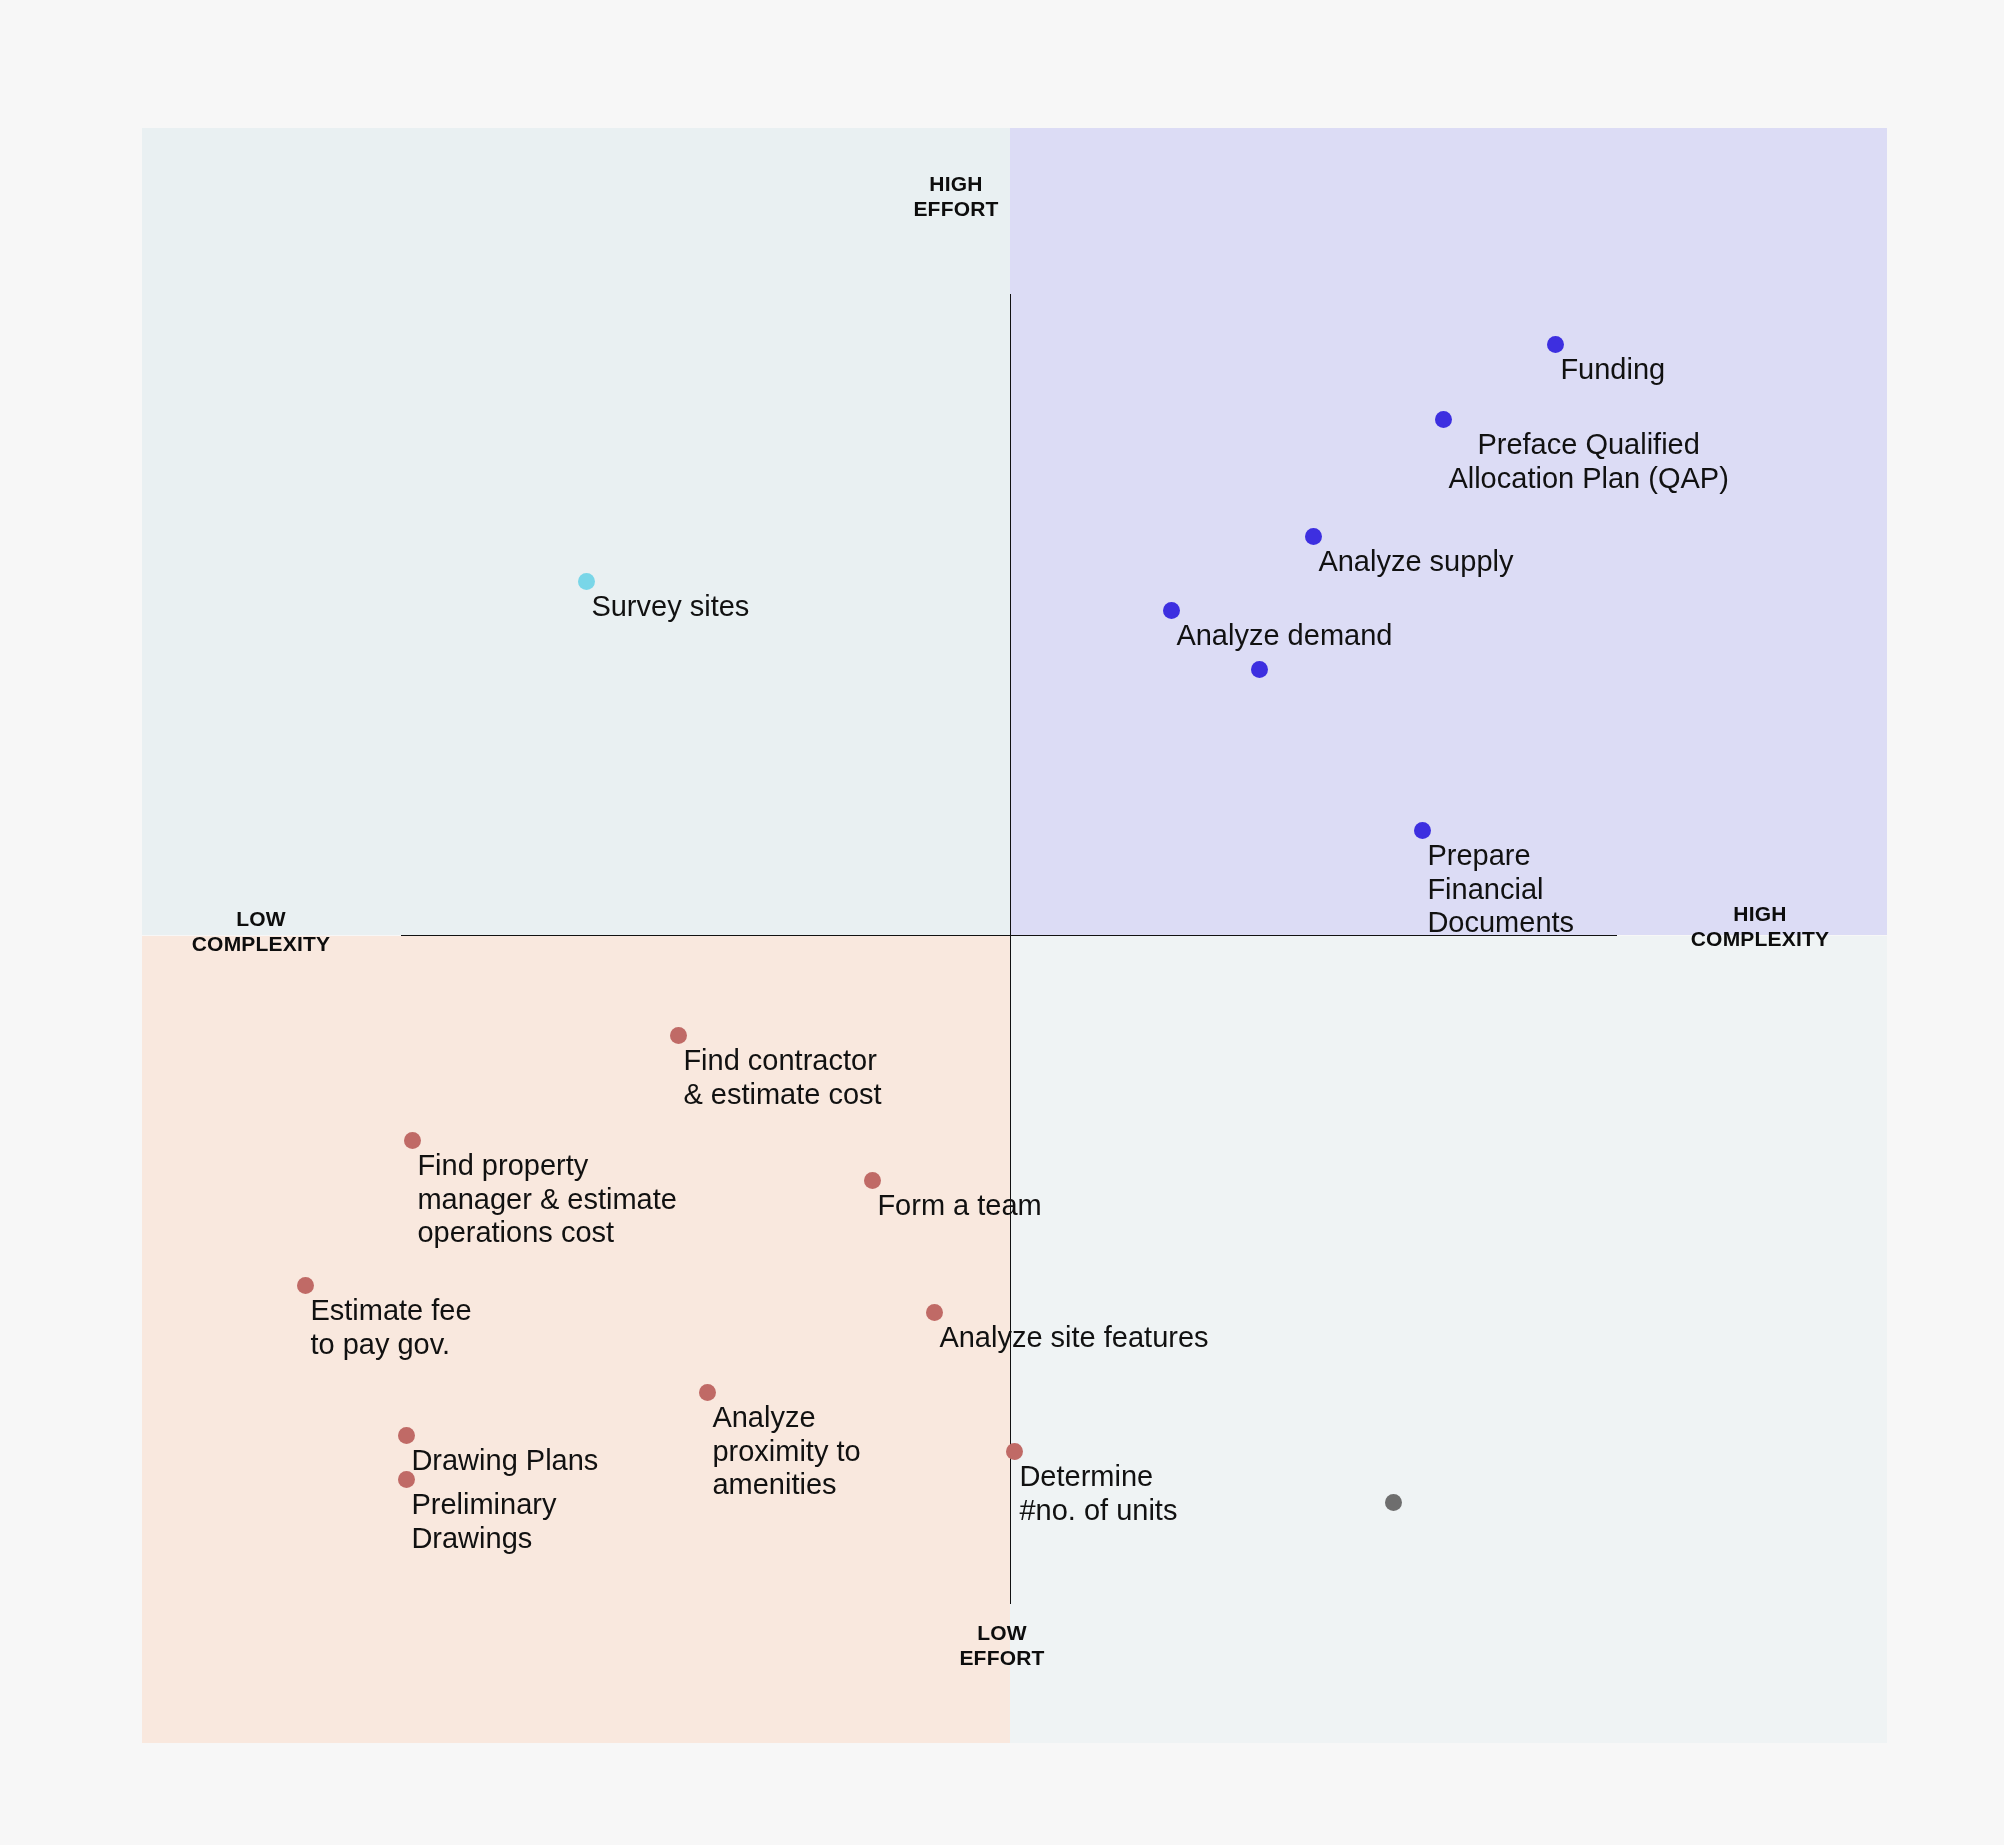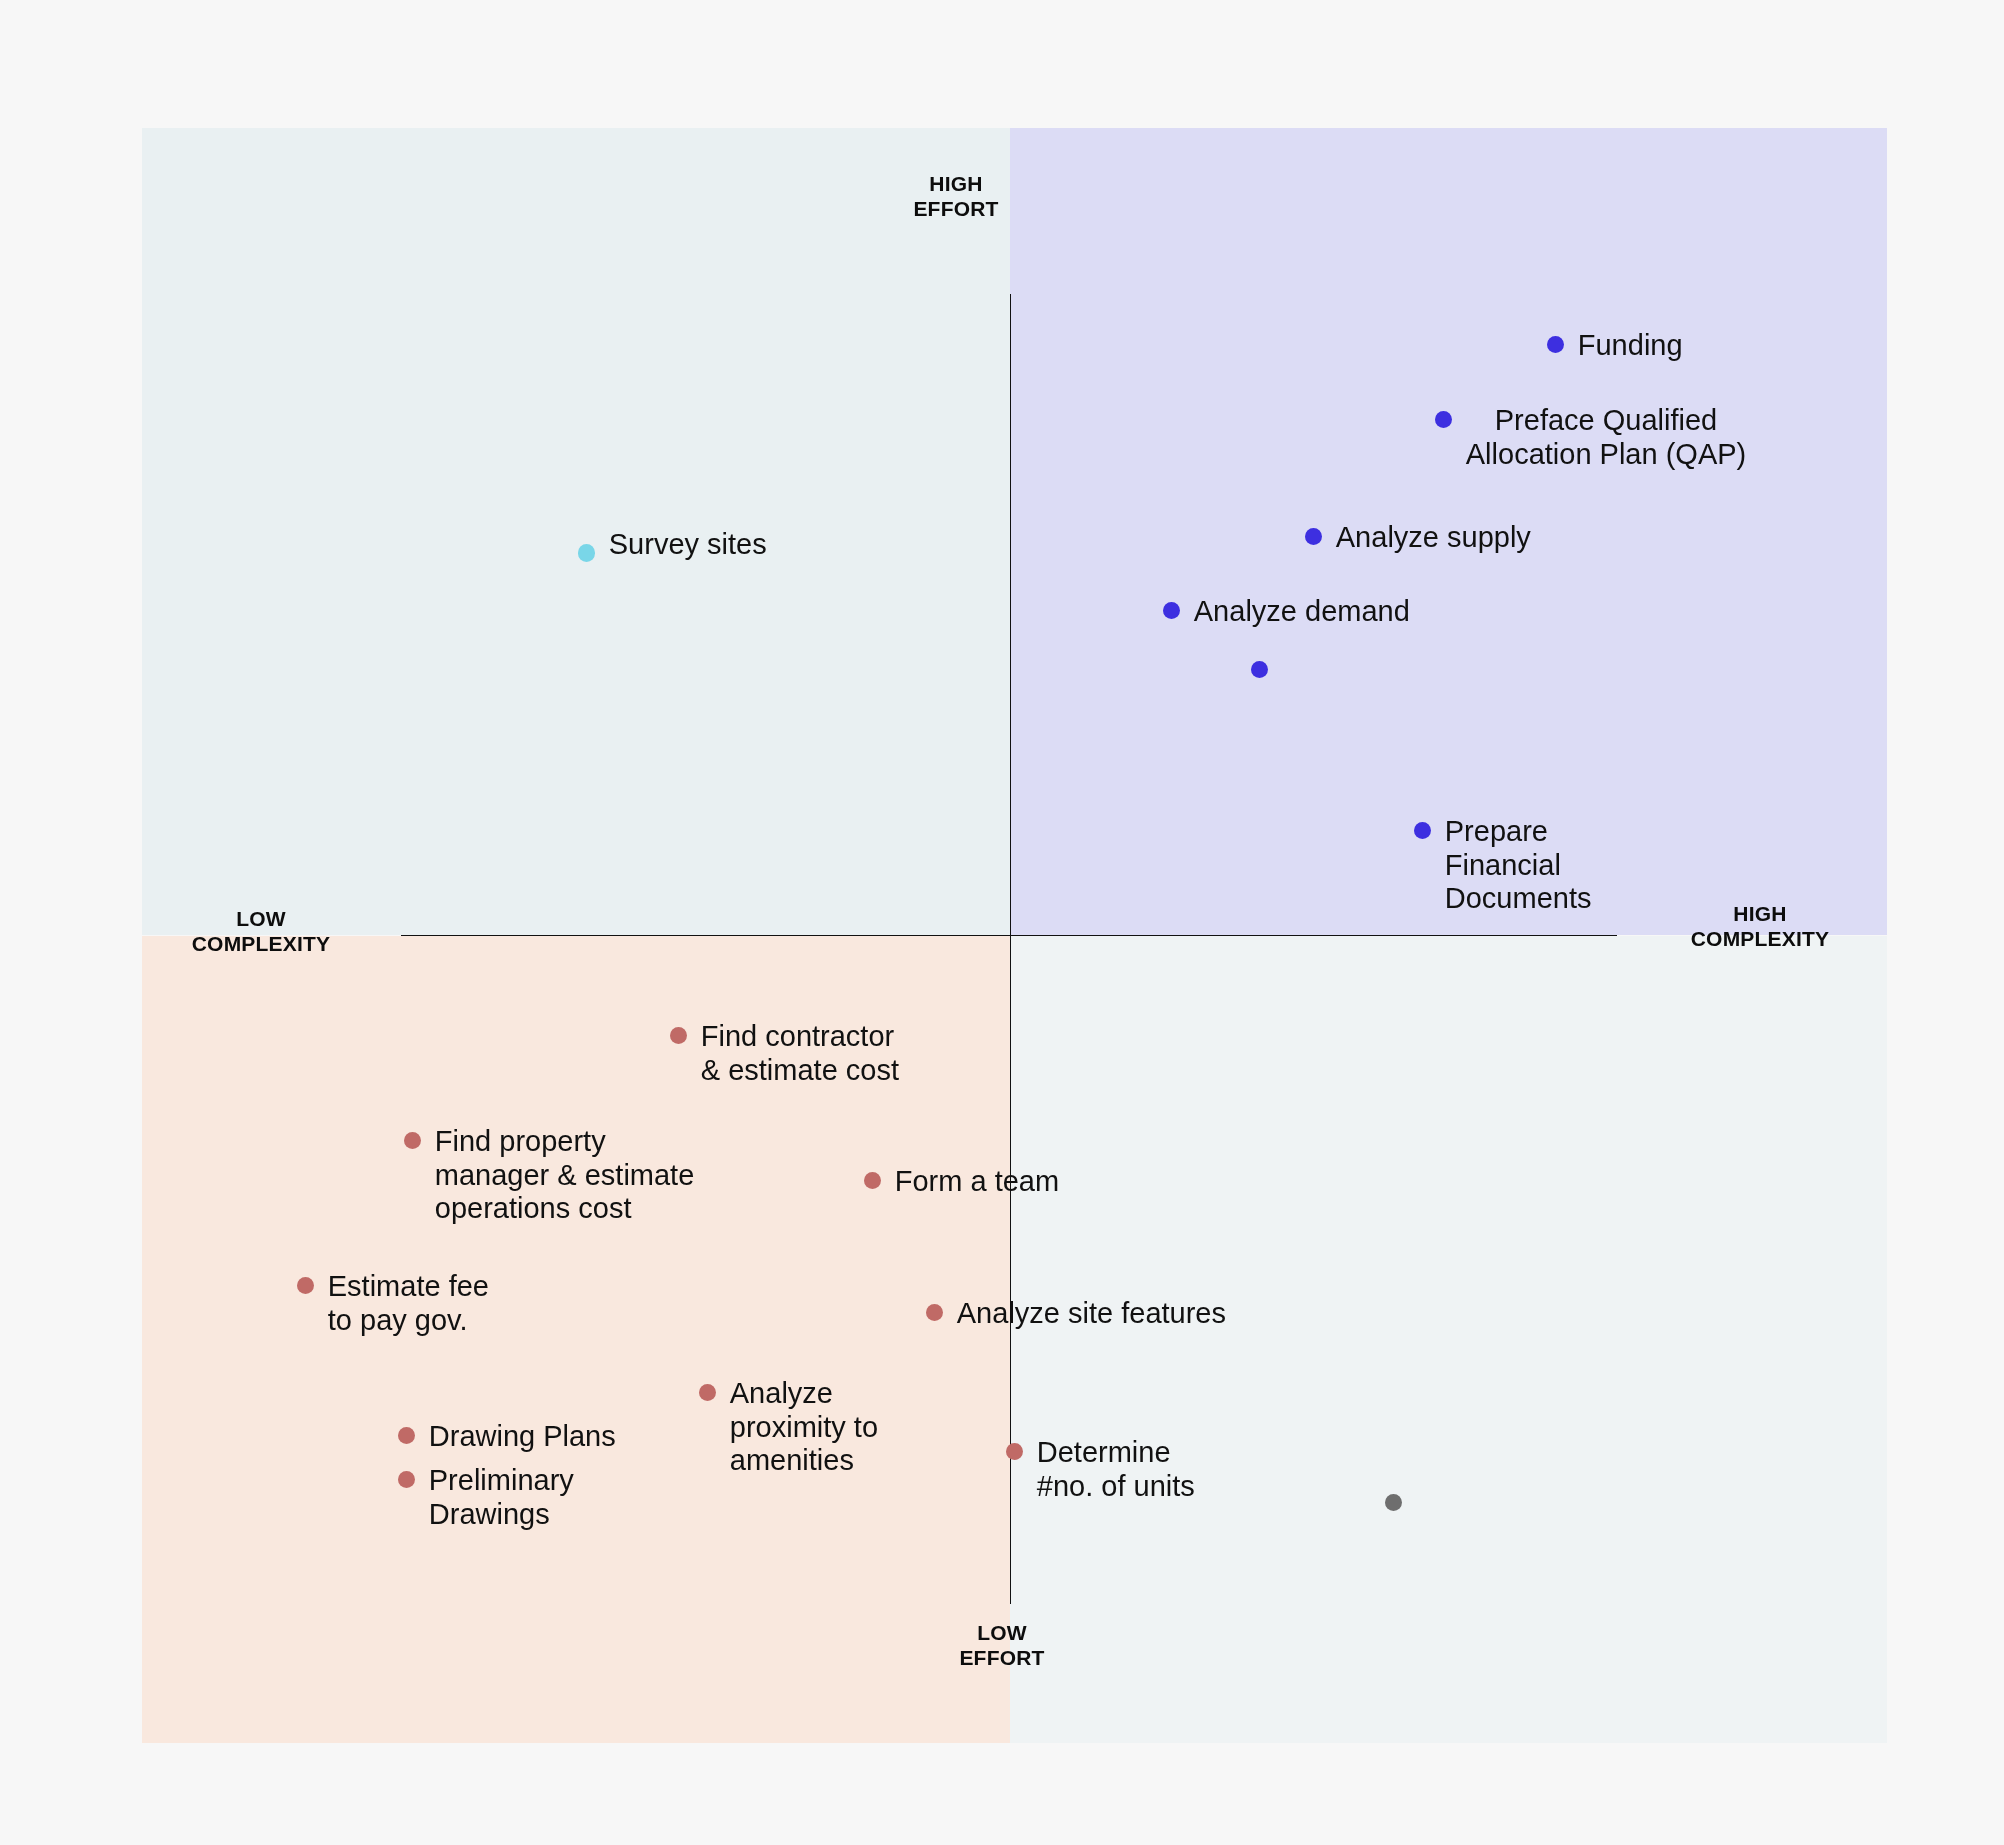--- a/index.html
+++ b/index.html
@@ -62,20 +62,21 @@
   .lbl-high-effort { left: 956px; top: 172px;  text-align: center; transform: translateX(-50%); }
   .lbl-low-effort  { left: 1002px; top: 1621px; text-align: center; transform: translateX(-50%); }
   .lbl-low-complexity  { left: 261px;  top: 907px; text-align: center; transform: translateX(-50%); }
   .lbl-high-complexity { left: 1760px; top: 902px; text-align: center; transform: translateX(-50%); }
 
   
   .point {
     position: absolute;
     display: flex;
     align-items: flex-start;
+    flex-direction: column;
   }
   .point .dot {
     flex: 0 0 auto;
     width: 17.4px;
     height: 17.4px;
     border-radius: 50%;
     margin-top: 6.7px;
   }
   .point .plabel {
     margin-left: 13.4px;
@@ -127,21 +128,21 @@
       </div>
       <div class="point" style="left: 1251px; top: 654px;">
         <span class="dot" style="background: rgb(61, 47, 224);"></span>
       </div>
       <div class="point" style="left: 1414px; top: 815px;">
         <span class="dot" style="background: rgb(61, 47, 224);"></span>
         <span class="plabel">Prepare
 Financial
 Documents</span>
       </div>
-      <div class="point" style="left: 578px; top: 528px; align-items: flex-end;">
+      <div class="point" style="left: 578px; top: 566px;">
         <span class="dot" style="background: rgb(121, 214, 232);"></span>
         <span class="plabel">Survey sites</span>
       </div>
       <div class="point" style="left: 670px; top: 1020px;">
         <span class="dot" style="background: rgb(192, 106, 102);"></span>
         <span class="plabel">Find contractor
 &amp; estimate cost</span>
       </div>
       <div class="point" style="left: 404px; top: 1117px; margin-top: 8px;">
         <span class="dot" style="background: rgb(192, 106, 102);"></span>

